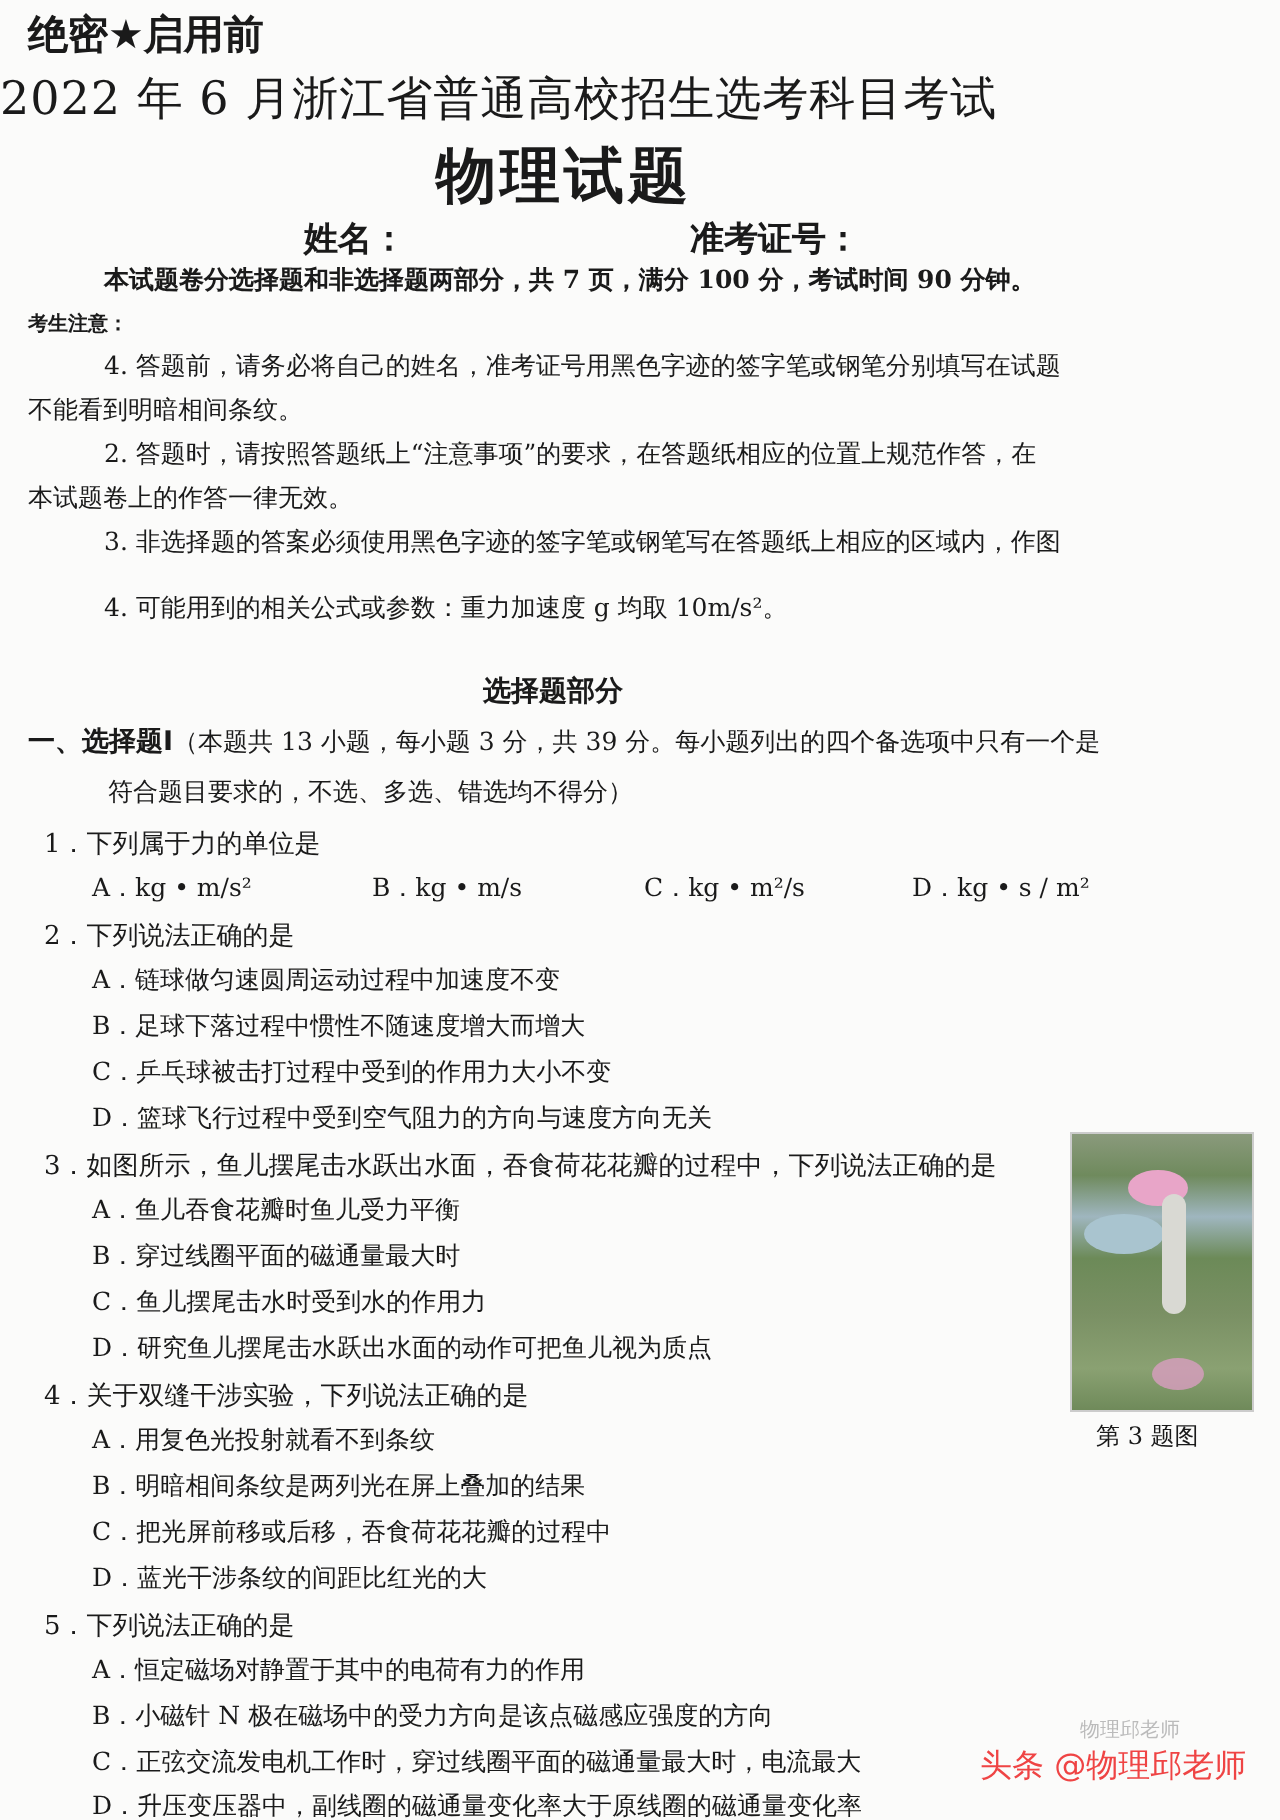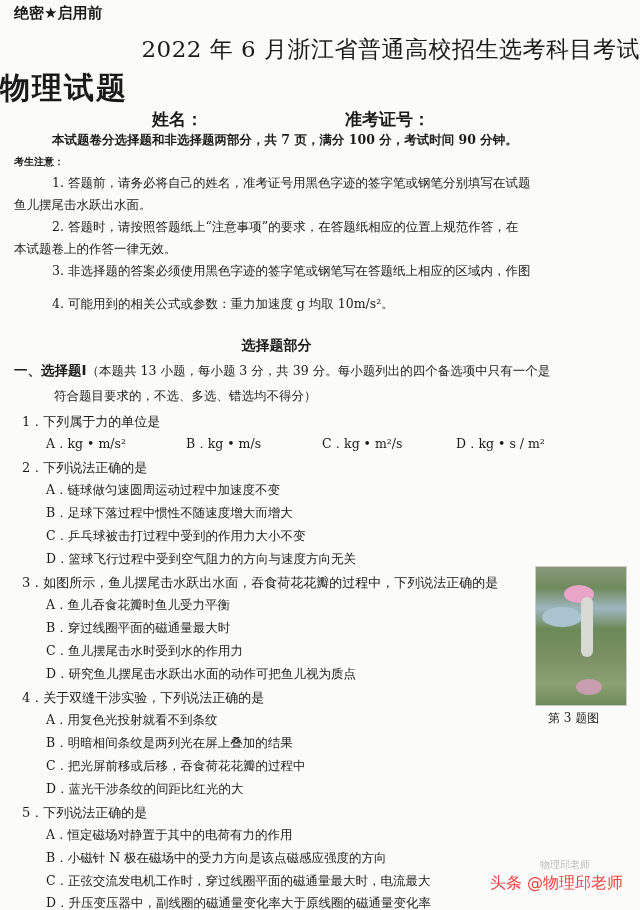--- a/index.html
+++ b/index.html
@@ -2,23 +2,23 @@
 <html><head>
 <meta charset="utf-8">
 <style>
   html, body { margin:0; padding:0; }
   body {
     width:640px; height:910px; overflow:hidden; background:#fbfbfa;
     font-family: "DejaVu Serif", "Liberation Serif", serif; color:#1a1a1a;
     position:relative;
   }
   .abs { position:absolute; white-space:nowrap; }
-  .secret { left:14px; top:4px; font-size:15px; font-weight:bold; font-family:"DejaVu Sans", sans-serif; }
-  .exam-title { left:0; width:640px; text-align:right; top:34px; font-size:23px; letter-spacing:0.5px; }
-  .subject { left:0; width:564px; text-align:left; top:68px; font-size:30px; font-weight:bold; font-family:"DejaVu Sans", sans-serif; letter-spacing:2px; }
+  .secret { left:14px; top:4px; font-size:20px; font-weight:bold; font-family:"DejaVu Sans", sans-serif; }
+  .exam-title { left:0; width:640px; text-align:left; top:34px; font-size:23px; letter-spacing:0.5px; }
+  .subject { left:0; width:564px; text-align:center; top:68px; font-size:30px; font-weight:bold; font-family:"DejaVu Sans", sans-serif; letter-spacing:2px; }
   .name-label { left:152px; top:108px; font-size:17px; font-weight:bold; font-family:"DejaVu Sans", sans-serif; }
   .id-label { left:345px; top:108px; font-size:17px; font-weight:bold; font-family:"DejaVu Sans", sans-serif; }
   .intro { left:52px; top:132px; font-size:12.5px; font-weight:bold; }
   .notice-head { left:14px; top:155px; font-size:10px; font-weight:bold; font-family:"DejaVu Sans", sans-serif; }
   .note { font-size:12.5px; left:14px; line-height:22px; }
   .note .indent { padding-left:38px; }
   .section-title { left:0; width:553px; text-align:center; top:337px; font-size:14px; font-weight:bold; font-family:"DejaVu Sans", sans-serif; }
   .part-head { left:14px; top:362px; font-size:12.5px; }
   .part-head b { font-family:"DejaVu Sans", sans-serif; font-size:13.5px; }
   .part-head2 { left:54px; top:388px; font-size:12.5px; }
@@ -42,22 +42,22 @@
 
 <div class="abs secret">绝密★启用前</div>
 <div class="abs exam-title">2022 年 6 月浙江省普通高校招生选考科目考试</div>
 <div class="abs subject">物理试题</div>
 <div class="abs name-label">姓名：</div>
 <div class="abs id-label">准考证号：</div>
 <div class="abs intro">本试题卷分选择题和非选择题两部分，共 7 页，满分 100 分，考试时间 90 分钟。</div>
 
 <div class="abs notice-head">考生注意：</div>
 <div class="abs note" style="top:172px">
-  <div class="indent">1. 答题前，请务必将自己的姓名，准考证号用黑色字迹的签字笔或钢笔分别填写在试题</div>
-  <div>鱼儿摆尾击水跃出水面。</div>
+  <div class="indent">4. 答题前，请务必将自己的姓名，准考证号用黑色字迹的签字笔或钢笔分别填写在试题</div>
+  <div>不能看到明暗相间条纹。</div>
 </div>
 <div class="abs note" style="top:216px">
   <div class="indent">2. 答题时，请按照答题纸上“注意事项”的要求，在答题纸相应的位置上规范作答，在</div>
   <div>本试题卷上的作答一律无效。</div>
 </div>
 <div class="abs note" style="top:260px">
   <div class="indent">3. 非选择题的答案必须使用黑色字迹的签字笔或钢笔写在答题纸上相应的区域内，作图</div>
 </div>
 <div class="abs note" style="top:293px">
   <div class="indent">4. 可能用到的相关公式或参数：重力加速度 g 均取 10m/s²。</div>

